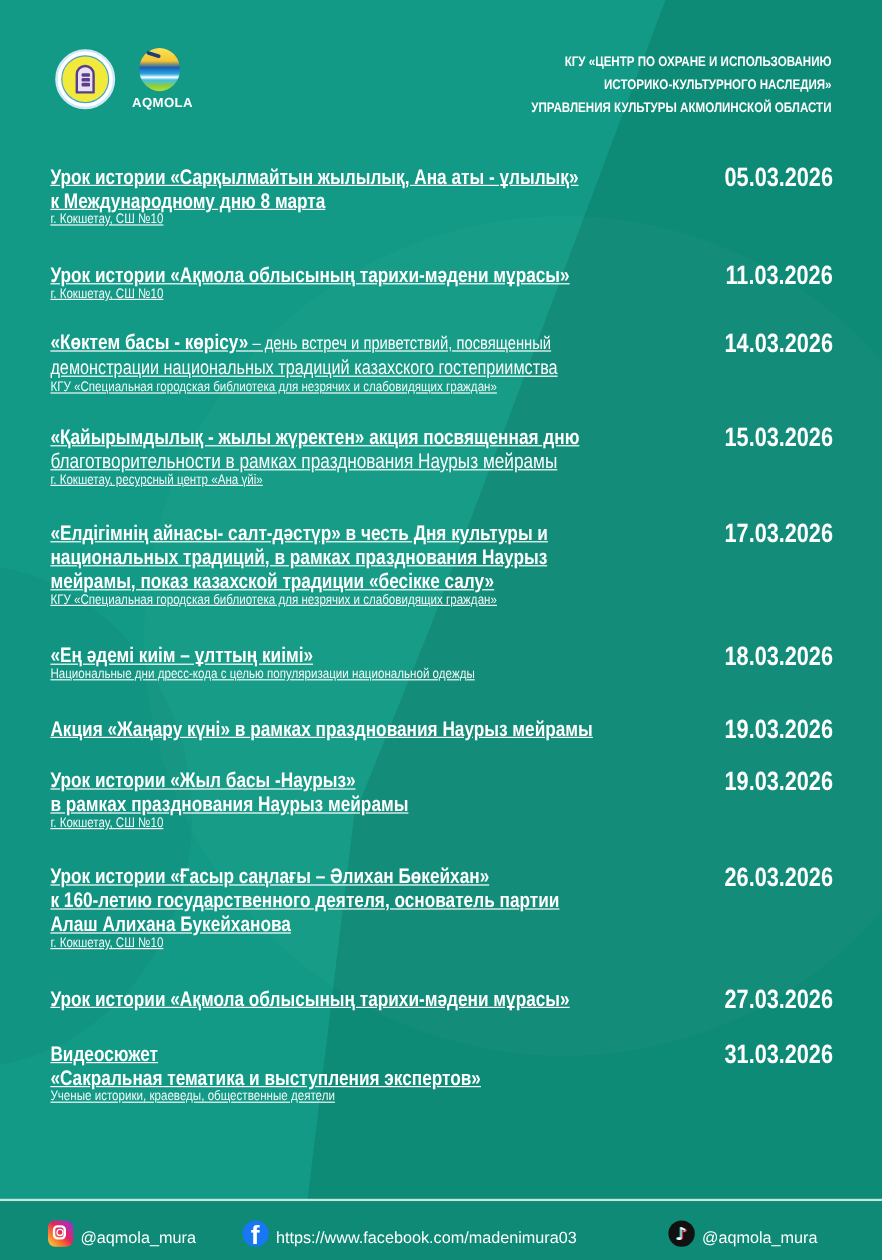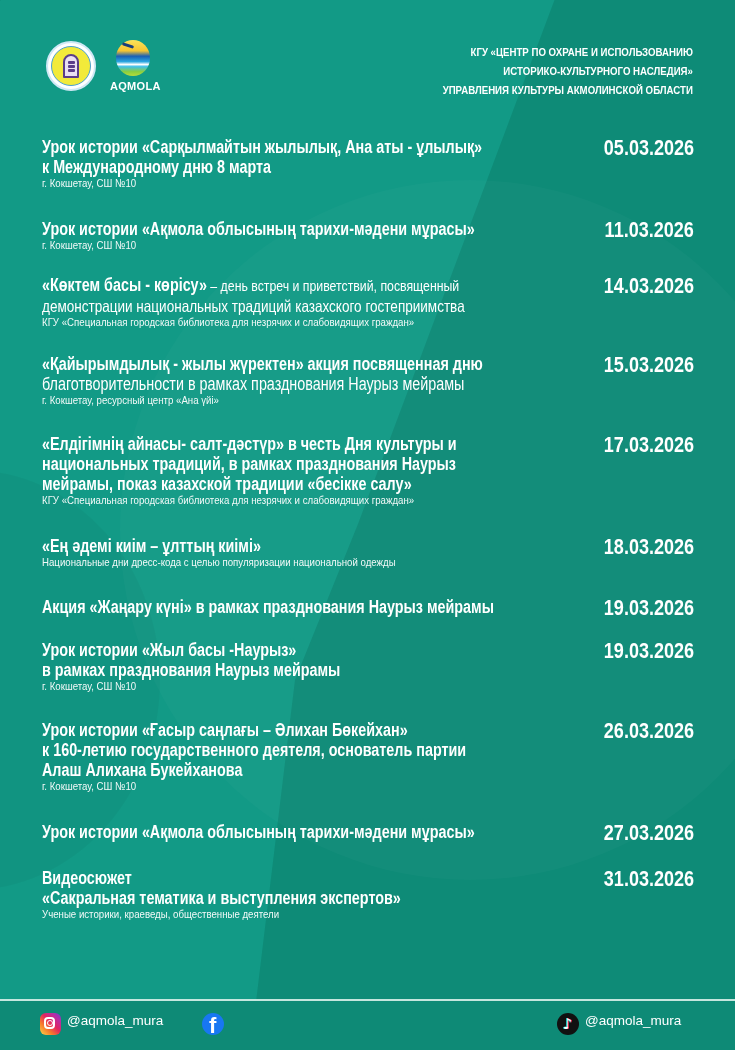--- a/index.html
+++ b/index.html
@@ -65,42 +65,42 @@
     position: absolute; right: 42px; top: 43px; text-align: right;
     font-weight: bold; font-size: 11.5px; line-height: 19px;
     transform: scaleX(0.84); transform-origin: right top;
     white-space: nowrap;
   }
   .org-title div { display: block; }
 
   
   .events { position: absolute; left: 42px; top: 137px; width: 660px; }
   .event { position: absolute; left: 0; width: 660px; }
-  .event .body { position: absolute; left: 0; top: 0; width: 530px; }
+  .event .body { position: absolute; left: 0; top: 0; width: 530px; text-decoration: underline; }
   .event .t {
     display: block; font-weight: bold; font-size: 17.5px; line-height: 20px;
     white-space: nowrap; transform: scaleX(0.82); transform-origin: left top;
     width: 640px;
   }
   .event .t .n { font-weight: normal; }
   .event .s {
     display: block; font-size: 11.5px; line-height: 13px; white-space: nowrap;
     transform: scaleX(0.84); transform-origin: left top; opacity: 0.95; width: 640px;
   }
   .event .date {
     position: absolute; right: 8px; top: -1px; font-weight: bold; font-size: 22px;
     line-height: 24px; white-space: nowrap;
     transform: scaleX(0.82); transform-origin: right top;
   }
 
   
   .footer-line { position: absolute; left: 0; top: 999px; width: 735px; height: 2px; background: #d8efe9; opacity: 0.9; }
   .footer-bg { position: absolute; left: 0; top: 1001px; width: 735px; height: 49px; background: #0e8a76; }
   .footer { position: absolute; left: 0; top: 1013px; width: 735px; height: 26px; }
-  .social { position: absolute; top: 0; display: flex; align-items: flex-start; gap: 6px; height: 26px; }
+  .social { position: absolute; top: 0; display: flex; align-items: flex-end; gap: 6px; height: 26px; }
   .social .lbl { font-size: 13.5px; color: #ffffff; white-space: nowrap; }
   .ic { width: 22px; height: 22px; border-radius: 50%; position: relative; flex: 0 0 auto; }
   .ic-ig {
     border-radius: 6px; width: 21px; height: 22px;
     background: linear-gradient(45deg, #fdd94a 0%, #f77b2c 30%, #e3245f 55%, #b52ea8 80%, #6e3bd1 100%);
   }
   .ic-ig::before {
     content: ""; position: absolute; left: 4px; top: 4px; width: 11px; height: 12px;
     border: 2px solid #fff; border-radius: 4px; box-sizing: border-box;
   }
@@ -257,20 +257,21 @@
 
   <footer class="footer">
     <a class="social" style="left:40px">
       <span class="ic ic-ig"></span>
       <span class="lbl">@aqmola_mura</span>
     </a>
     <a class="social" style="left:202px">
       <span class="ic ic-fb">
           <span>f</span>
         </span>
+      <span class="lbl">https://www.facebook.com/madenimura03</span>
     </a>
     <a class="social" style="left:557px">
       <span class="ic ic-tt">
           <span>♪</span>
         </span>
       <span class="lbl">@aqmola_mura</span>
     </a>
   </footer>
 
 </div>

